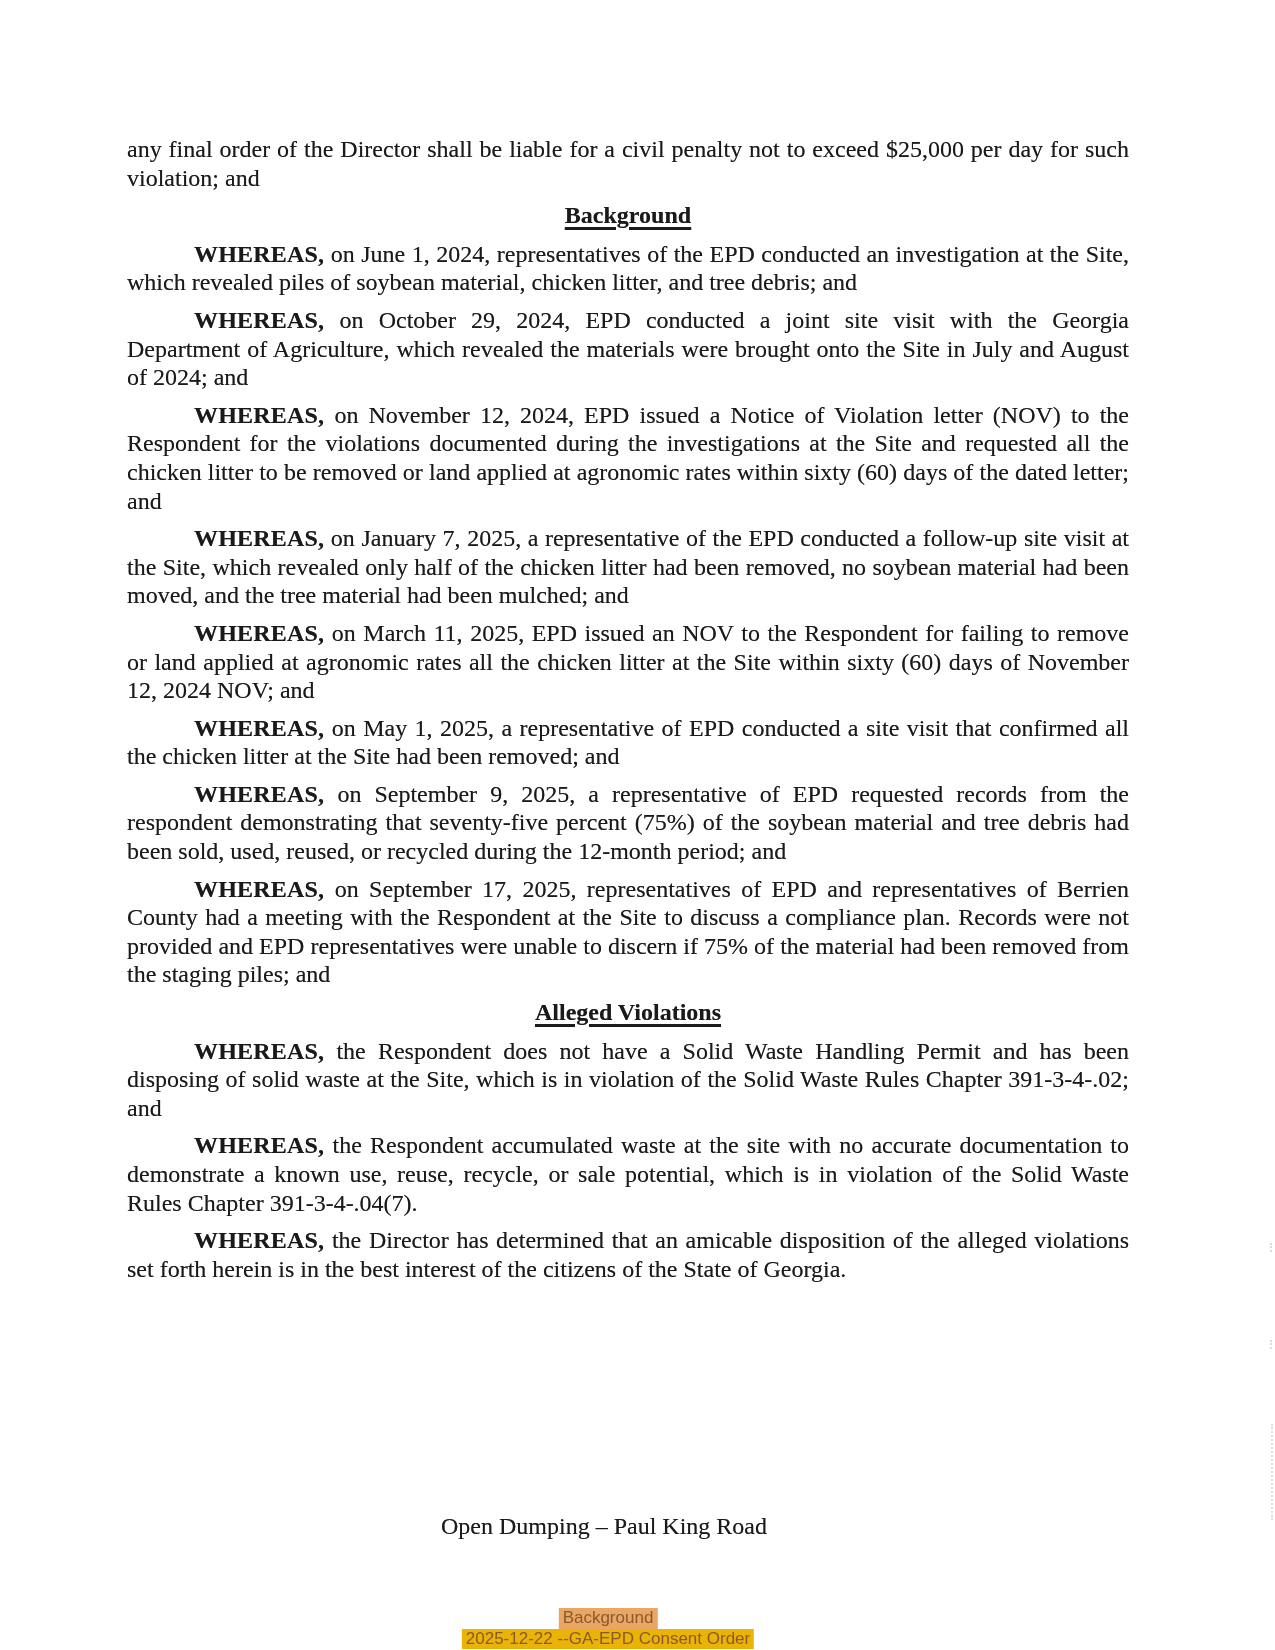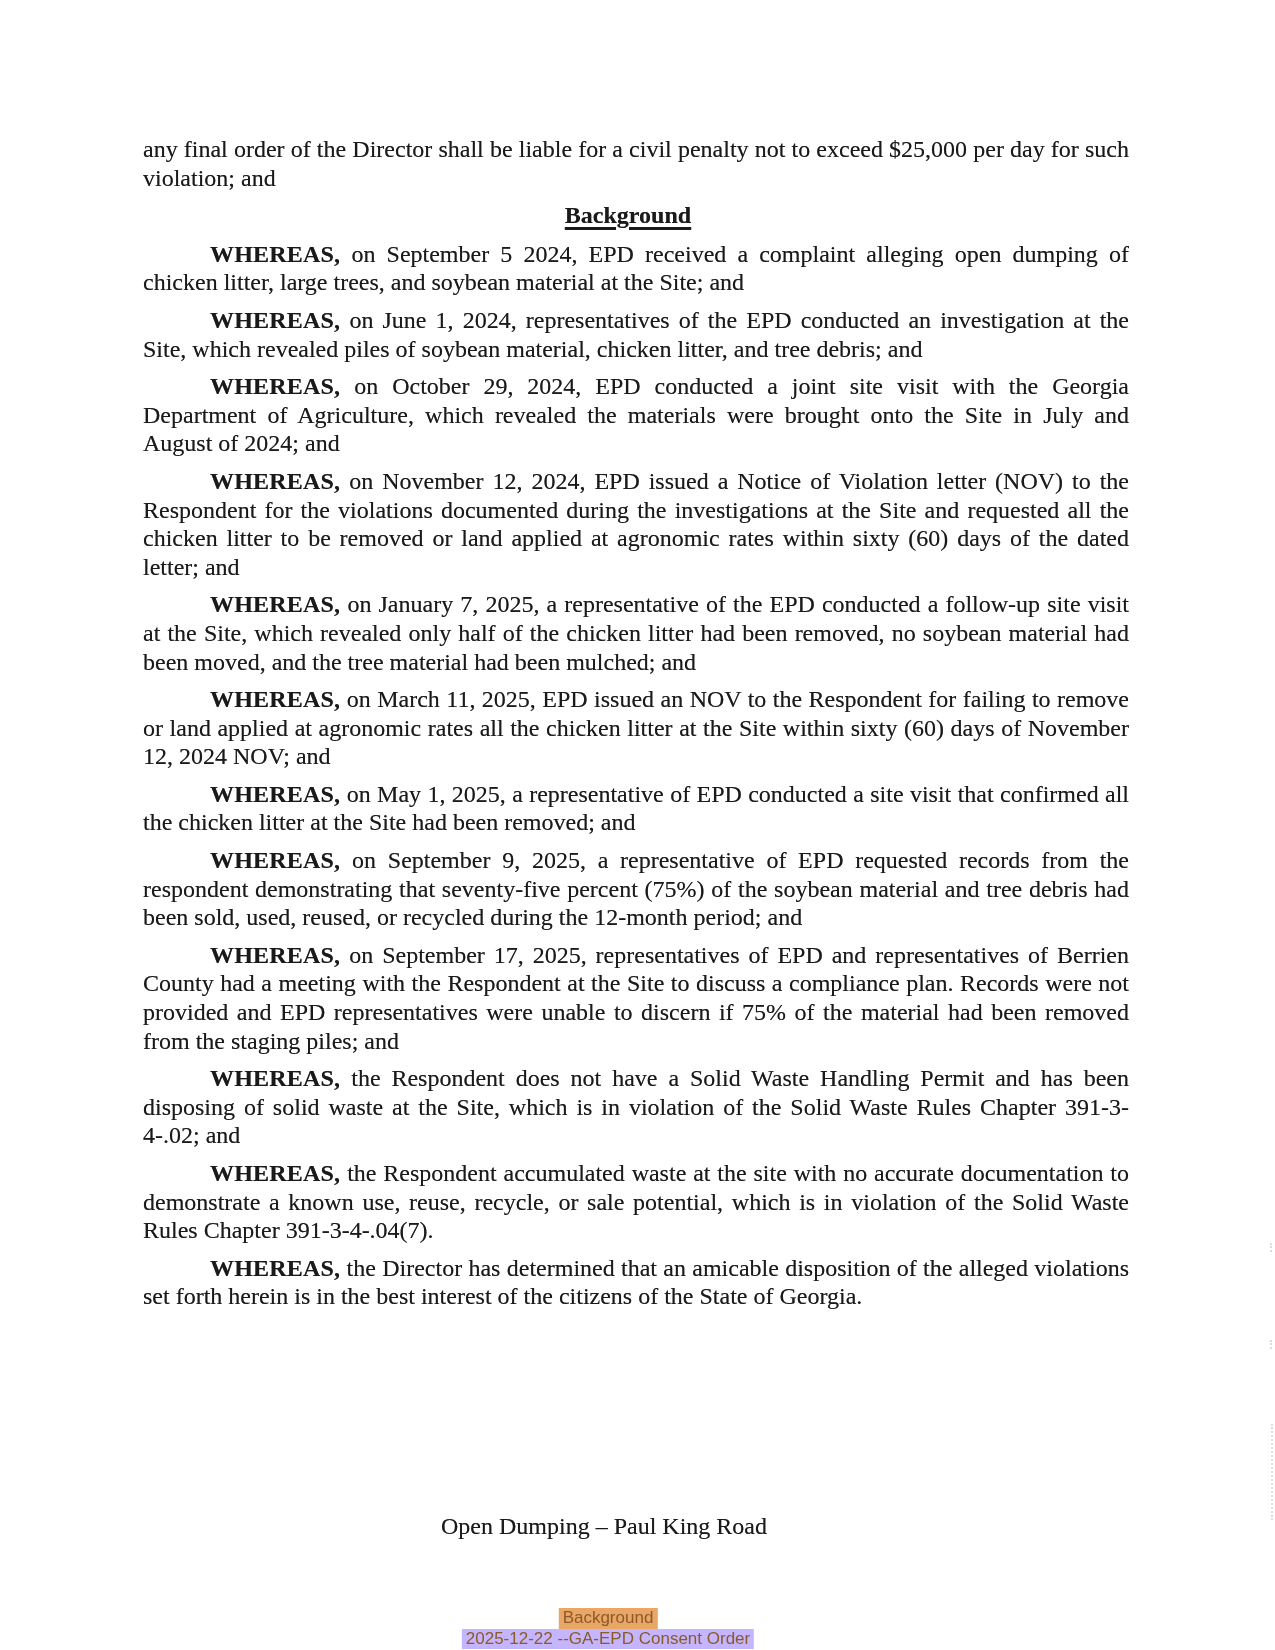--- a/index.html
+++ b/index.html
@@ -19,21 +19,21 @@
     position: absolute;
     left: 127px;
     top: 135px;
     width: 1002px;
     font-size: 24px;
     line-height: 28.6px;
     text-align: justify;
     text-shadow: 0 0 0.5px rgba(25,25,25,0.55);
   }
   .para {
-    margin: 0 0 9px 16px;
+    margin: 0 0 9px 0;
     text-indent: 67px;
   }
   .para.no-indent {
     text-indent: 0;
   }
   .para b {
     letter-spacing: 0.2px;
   }
   .heading {
     font-weight: bold;
@@ -93,52 +93,52 @@
 </style>
 </head>
 <body>
 
 <div class="doc">
 
   <p class="para no-indent"><span>any final order of the Director shall be liable for a civil penalty not to exceed $25,000 per day for such violation; and</span></p>
 
   <p class="heading"><span>Background</span></p>
 
-  <p class="para"><b>WHEREAS,</b><span> on September 5 2024, EPD received a complaint alleging open dumping of chicken litter, large trees, and soybean material at the Site; and</span></p>
 
   <p class="para"><b>WHEREAS,</b><span> on June 1, 2024, representatives of the EPD conducted an investigation at the Site, which revealed piles of soybean material, chicken litter, and tree debris; and</span></p>
 
   <p class="para"><b>WHEREAS,</b><span> on October 29, 2024, EPD conducted a joint site visit with the Georgia Department of Agriculture, which revealed the materials were brought onto the Site in July and August of 2024; and</span></p>
 
   <p class="para"><b>WHEREAS,</b><span> on November 12, 2024, EPD issued a Notice of Violation letter (NOV) to the Respondent for the violations documented during the investigations at the Site and requested all the chicken litter to be removed or land applied at agronomic rates within sixty (60) days of the dated letter; and</span></p>
 
   <p class="para"><b>WHEREAS,</b><span> on January 7, 2025, a representative of the EPD conducted a follow-up site visit at the Site, which revealed only half of the chicken litter had been removed, no soybean material had been moved, and the tree material had been mulched; and</span></p>
 
   <p class="para"><b>WHEREAS,</b><span> on March 11, 2025, EPD issued an NOV to the Respondent for failing to remove or land applied at agronomic rates all the chicken litter at the Site within sixty (60) days of November 12, 2024 NOV; and</span></p>
 
   <p class="para"><b>WHEREAS,</b><span> on May 1, 2025, a representative of EPD conducted a site visit that confirmed all the chicken litter at the Site had been removed; and</span></p>
 
   <p class="para"><b>WHEREAS,</b><span> on September 9, 2025, a representative of EPD requested records from the respondent demonstrating that seventy-five percent (75%) of the soybean material and tree debris had been sold, used, reused, or recycled during the 12-month period; and</span></p>
 
   <p class="para"><b>WHEREAS,</b><span> on September 17, 2025, representatives of EPD and representatives of Berrien County had a meeting with the Respondent at the Site to discuss a compliance plan. Records were not provided and EPD representatives were unable to discern if 75% of the material had been removed from the staging piles; and</span></p>
 
+  <p class="heading"><span>Alleged Violations</span></p>
 
   <p class="para"><b>WHEREAS,</b><span> the Respondent does not have a Solid Waste Handling Permit and has been disposing of solid waste at the Site, which is in violation of the Solid Waste Rules Chapter 391-3-4-.02; and</span></p>
 
   <p class="para"><b>WHEREAS,</b><span> the Respondent accumulated waste at the site with no accurate documentation to demonstrate a known use, reuse, recycle, or sale potential, which is in violation of the Solid Waste Rules Chapter 391-3-4-.04(7).</span></p>
 
 
   <p class="para"><b>WHEREAS,</b><span> the Director has determined that an amicable disposition of the alleged violations set forth herein is in the best interest of the citizens of the State of Georgia.</span></p>
 
 </div>
 
 <div class="footer">
   <div>Open Dumping – Paul King Road</div>
 </div>
 
 <div class="annotations">
   <span class="line"><span class="hl" style="background: rgb(233, 166, 100); color: rgb(138, 90, 43);">Background</span></span>
-  <span class="line"><span class="hl" style="background: #c4b5fd; color: rgb(138, 90, 43);">2025-12-22 --GA-EPD Consent Order</span></span>
+  <span class="line"><span class="hl" style="background: #eab308; color: rgb(138, 90, 43);">2025-12-22 --GA-EPD Consent Order</span></span>
 </div>
 
 <div class="artifact speck" style="left:1270px; top:1243px;"></div>
 <div class="artifact speck" style="left:1270px; top:1340px;"></div>
 <div class="artifact dashline" style="left:1271px; top:1424px;"></div>
 
 </body></html>

